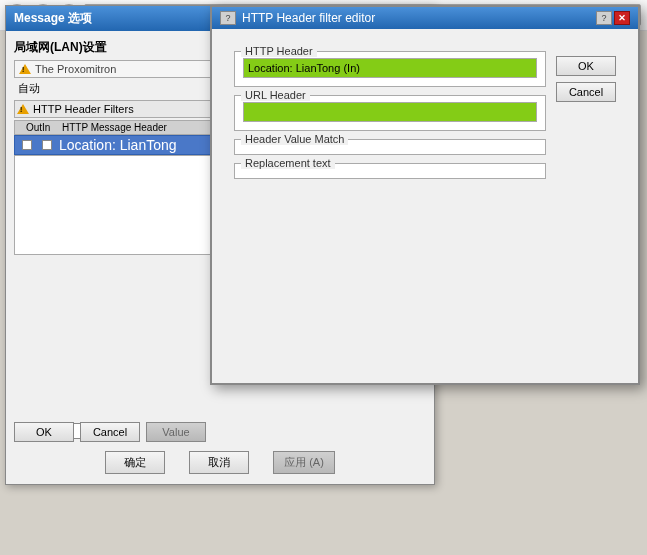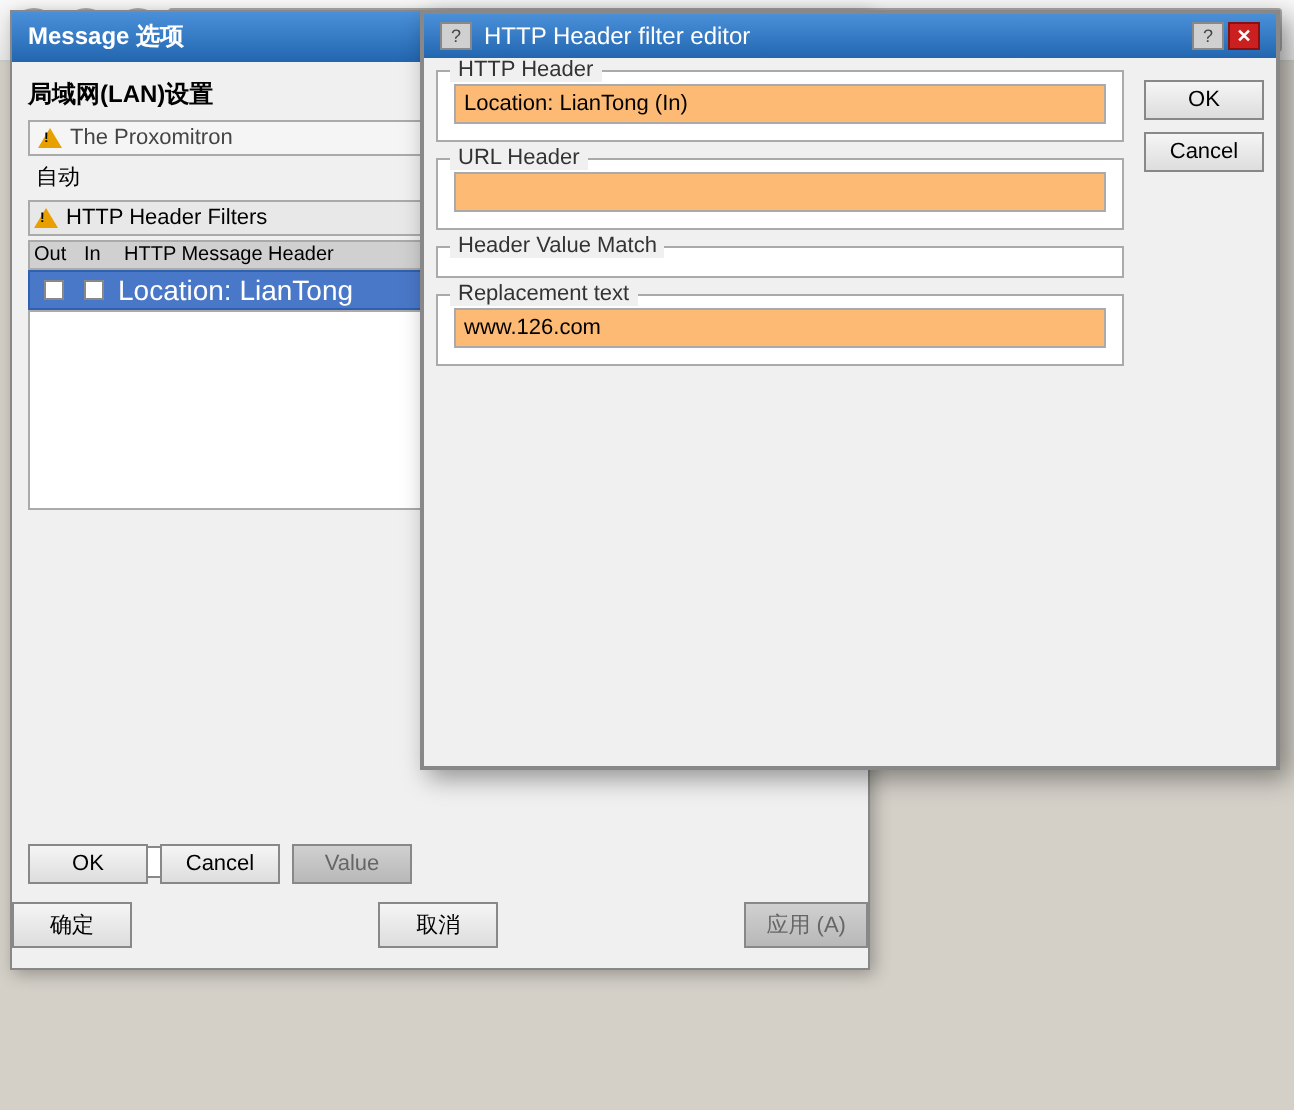--- a/index.html
+++ b/index.html
@@ -126,21 +126,21 @@
       font-size: 11px;
       margin-bottom: 2px;
     }
     .table-header {
       display: flex;
       background: #d0d0d0;
       border: 1px solid #aaa;
       font-size: 10px;
       padding: 1px 2px;
     }
-    .col-out { width: 25px; text-align: left; }
+    .col-out { width: 25px; text-align: right; }
     .col-in { width: 20px; text-align: left; }
     .col-header { flex: 1; }
     .table-row-item {
       display: flex;
       align-items: center;
       background: #4a78c8;
       color: white;
       font-size: 10px;
       padding: 1px 2px;
       border: 1px solid #3060b0;
@@ -174,21 +174,21 @@
       padding: 1px;
     }
 
     
     .bottom-buttons {
       position: absolute;
       bottom: 10px;
       left: 0;
       right: 0;
       display: flex;
-      justify-content: space-between;
+      justify-content: center;
       gap: 24px;
     }
     .dialog-btn {
       min-width: 60px;
       padding: 3px 10px;
       border: 1px solid #888;
       background: linear-gradient(to bottom, #f5f5f5, #ddd);
       cursor: pointer;
       font-size: 11px;
       font-family: inherit;
@@ -233,21 +233,21 @@
       width: 16px; height: 14px;
       background: #d0d0d0;
       border: 1px solid #888;
       color: #444;
       font-size: 9px;
       display: flex; align-items: center; justify-content: center;
       cursor: pointer;
     }
     .http-body {
       display: flex;
-      padding: 6px;
+      padding: 22px;
       gap: 10px;
       height: calc(100% - 25px);
     }
     .http-fields {
       flex: 1;
       display: flex;
       flex-direction: column;
       gap: 8px;
     }
     .field-group {
@@ -264,21 +264,21 @@
       padding: 0 4px;
       font-size: 11px;
       color: #333;
     }
     .field-input {
       width: 100%;
       height: 20px;
       border: 1px solid #aaa;
       font-size: 11px;
       padding: 1px 4px;
-      background: #fdba74;
+      background: #84cc16;
       font-family: inherit;
     }
     .http-side-buttons {
       display: flex;
       flex-direction: column;
       gap: 6px;
       padding-top: 5px;
     }
     .http-side-btn {
       width: 60px;
@@ -395,21 +395,20 @@
         <span class="field-legend">URL Header</span>
         <input class="field-input" type="text" value="" style="">
       </div>
 
       <div class="field-group">
         <span class="field-legend">Header Value Match</span>
       </div>
 
       <div class="field-group">
         <span class="field-legend">Replacement text</span>
-        <input class="field-input" type="text" value="www.126.com" style="">
       </div>
 
     </div>
 
     <div class="http-side-buttons">
       <button class="http-side-btn">OK</button>
       <button class="http-side-btn">Cancel</button>
     </div>
   </div>
 </div>

